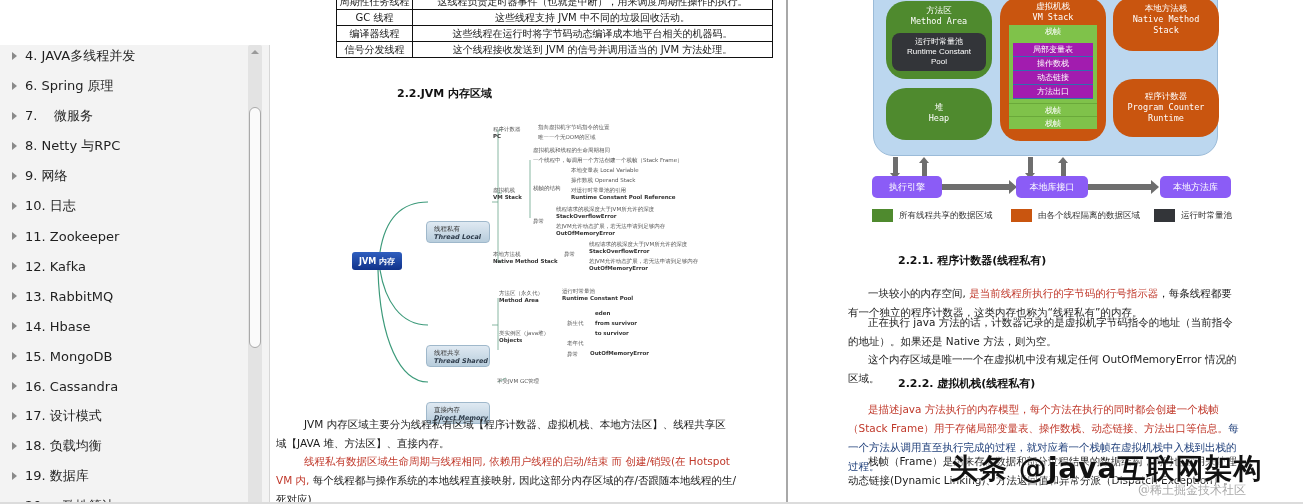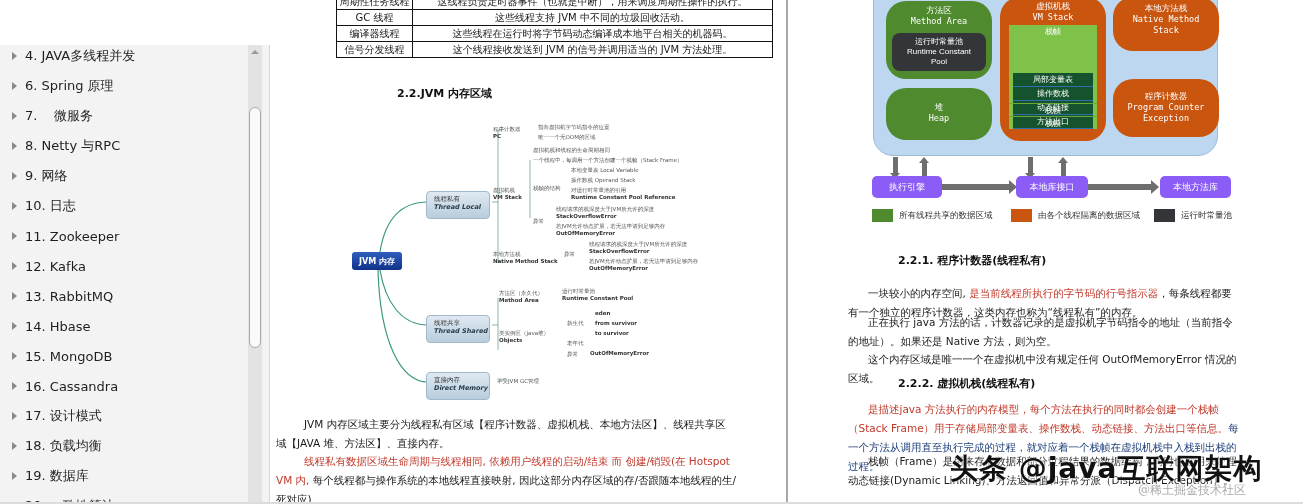--- a/index.html
+++ b/index.html
@@ -28,38 +28,38 @@
   .thread-table { position: absolute; left: 65px; top: -7px; width: 437px; border-collapse: collapse; font-size: 10px; }
   .thread-table td { border: 1px solid #111; height: 16px; text-align: center; padding: 0 2px; white-space: nowrap; }
   .thread-table td.c1 { width: 76px; }
 
   .h2 { position: absolute; font-weight: bold; font-size: 11px; color: #111; }
 
   
   .mindmap { position: absolute; left: 69px; top: 110px; width: 380px; height: 290px; }
   .mm-svg { position: absolute; left: 0; top: 0; }
   .mm-root { position: absolute; left: 12px; top: 142px; width: 50px; height: 18px; background: linear-gradient(#2f5fbf, #10328a); border-radius: 3px; color: #fff; font-size: 8px; font-weight: bold; display: flex; align-items: center; justify-content: center; }
-  .mm-node { position: absolute; width: 64px; height: 28px; background: linear-gradient(#dfe9f2, #b8cddc); border: 1px solid #9fb8cb; border-radius: 4px; font-size: 6.5px; color: #333; padding: 3px 0 0 7px; line-height: 8px; }
+  .mm-node { position: absolute; width: 64px; height: 22px; background: linear-gradient(#dfe9f2, #b8cddc); border: 1px solid #9fb8cb; border-radius: 4px; font-size: 6.5px; color: #333; padding: 3px 0 0 7px; line-height: 8px; margin-top: 30px; }
   .mm-node b { display: block; color: #2d3b4a; font-size: 6.5px; font-style: italic; }
   .mm-t { position: absolute; font-size: 5.5px; line-height: 7px; color: #555; white-space: nowrap; }
   .mm-t b { color: #333; font-weight: bold; display: block; }
   .mm-t .bi { color: #333; font-weight: bold; }
 
   .para { position: absolute; font-size: 10.5px; line-height: 19px; color: #1a1a1a; }
   .red { color: #c0392b; }
   .blue { color: #1f3f7a; }
 
   
   .rt-outer { position: absolute; left: 85px; top: -30px; width: 345px; height: 186px; background: #bcd7ef; border: 1px solid #9bbbd8; border-radius: 20px; }
   .box { position: absolute; border-radius: 20px; color: #fff; font-family: "DejaVu Sans Mono", "Liberation Mono", monospace; font-size: 8.5px; text-align: center; line-height: 11px; }
   .green { background: #4f8a2e; }
   .orange { background: #c9550f; }
   .darkbox { position: absolute; background: #333539; border-radius: 8px; color: #fff; font-size: 8px; line-height: 10px; text-align: center; font-family: "Liberation Sans", sans-serif; }
   .frame-l { position: absolute; background: #7fc24a; color: #fff; font-size: 8px; text-align: center; font-family: "Liberation Sans", sans-serif; }
-  .frame-b { position: absolute; background: #14532d; color: #fff; font-size: 8px; text-align: center; font-family: Liberation Mono, monospace; border-bottom: 1px solid #2f6fae; margin-top: 30px; }
+  .frame-b { position: absolute; background: #a21caf; color: #fff; font-size: 8px; text-align: center; font-family: Liberation Mono, monospace; border-bottom: 1px solid #2f6fae; }
   .engine { position: absolute; height: 22px; background: #8b5cf6; border-radius: 5px; color: #fff; font-size: 9px; display: flex; align-items: center; justify-content: center; font-family: "Liberation Sans", sans-serif; }
   .arrow-h { position: absolute; height: 6px; background: #6e6e6e; }
   .arrow-h::after { content: ""; position: absolute; right: -7px; top: -4px; border-top: 7px solid transparent; border-bottom: 7px solid transparent; border-left: 8px solid #6e6e6e; }
   .arrow-v { position: absolute; width: 5px; background: #6e6e6e; }
   .arrow-v.down::after { content: ""; position: absolute; left: -3px; bottom: -5px; border-left: 5px solid transparent; border-right: 5px solid transparent; border-top: 6px solid #6e6e6e; }
   .arrow-v.up::before { content: ""; position: absolute; left: -3px; top: -5px; border-left: 5px solid transparent; border-right: 5px solid transparent; border-bottom: 6px solid #6e6e6e; }
   .legend { position: absolute; top: 209px; display: flex; align-items: center; font-size: 8.5px; color: #333; font-family: "Liberation Sans", sans-serif; }
   .swatch { width: 21px; height: 13px; margin-right: 6px; }
 
   .watermark { position: absolute; left: 950px; top: 450px; font-size: 28px; color: #111; font-weight: bold; letter-spacing: 1px; text-shadow: 0 0 2px #fff, 0 0 3px #fff; white-space: nowrap; }
@@ -259,21 +259,21 @@
       </div>
     </div>
     <div class="box orange" style="left:239px; top:26px; width:106px; height:54px; padding-top:6px;">
       <div>本地方法栈</div>
         <div>Native Method</div>
         <div>Stack</div>
     </div>
     <div class="box orange" style="left:239px; top:108px; width:106px; height:58px; padding-top:12px;">
       <div>程序计数器</div>
         <div>Program Counter</div>
-        <div>Exception</div>
+        <div>Runtime</div>
     </div>
   </div>
 
   <div class="arrow-v down" style="left:105px; top:157px; height:17px;"></div>
   <div class="arrow-v up" style="left:134px; top:162px; height:15px;"></div>
   <div class="arrow-v down" style="left:240px; top:157px; height:17px;"></div>
   <div class="arrow-v up" style="left:273px; top:162px; height:15px;"></div>
 
   <div class="engine" style="left:84px; top:176px; width:70px;">执行引擎</div>
   <div class="arrow-h" style="left:154px; top:184px; width:68px;"></div>

